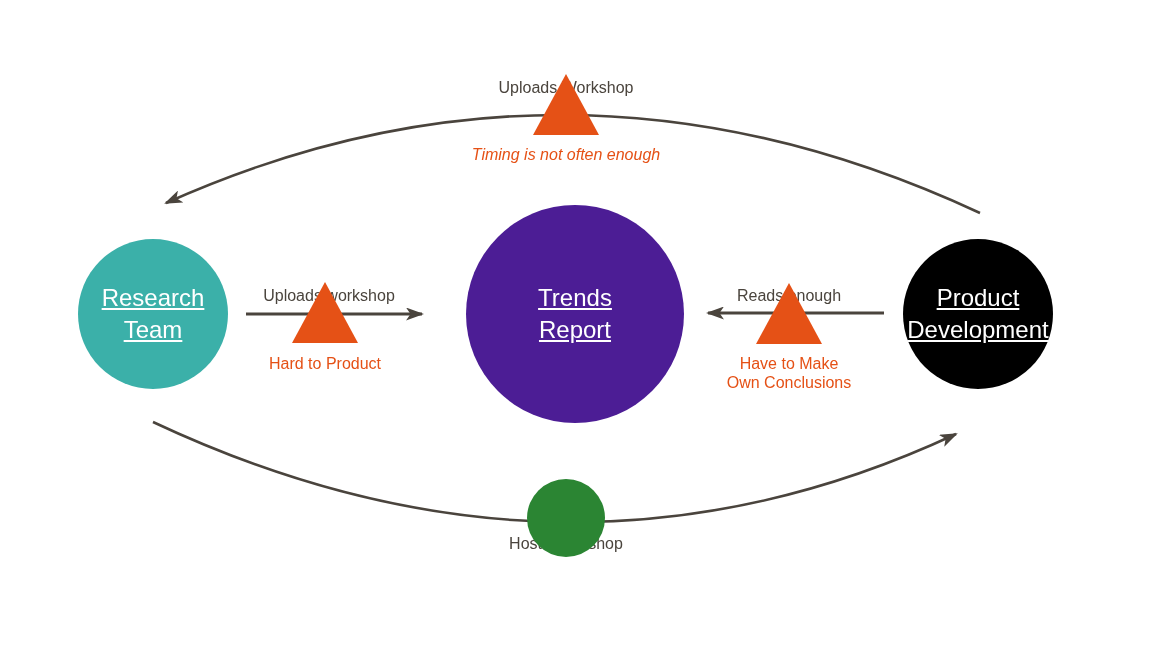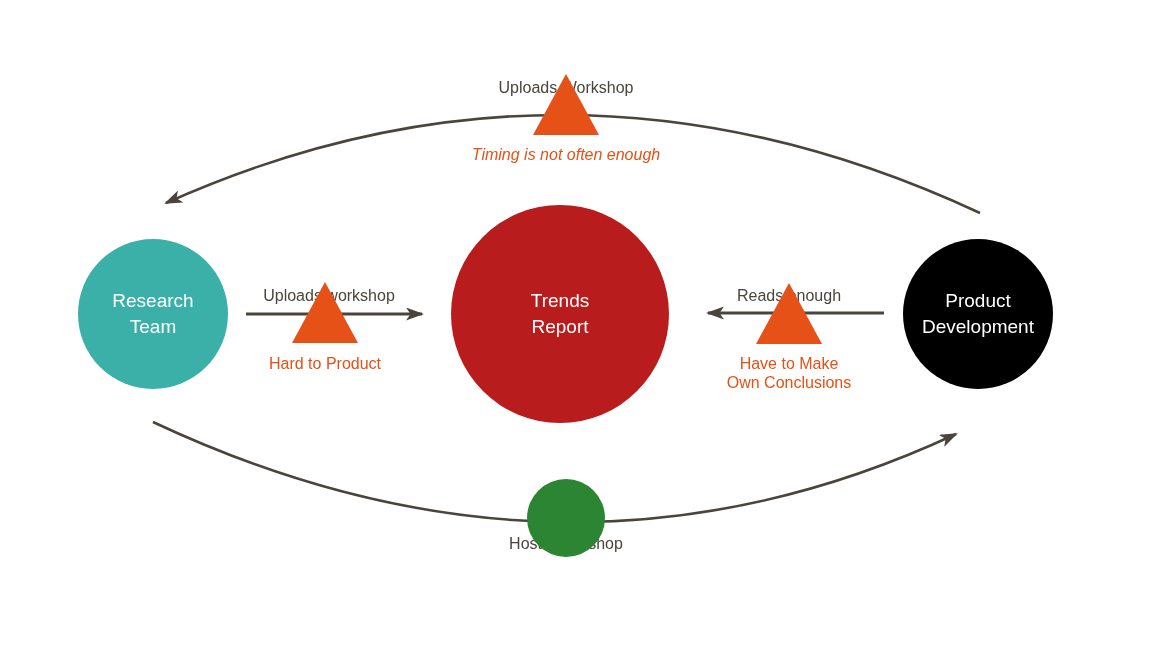--- a/index.html
+++ b/index.html
@@ -25,26 +25,27 @@
     position: absolute;
     border-radius: 50%;
     display: flex;
     align-items: center;
     justify-content: center;
     text-align: center;
     z-index: 2;
   }
   .node .node-label {
     color: #ffffff;
-    font-size: 19px;
+    font-size: 24px;
     line-height: 1.35;
     white-space: pre-line;
+    text-decoration: underline;
   }
   .node-research     { left: 78px;  top: 239px; width: 150px; height: 150px; background: #3BB0A9; }
-  .node-trends       { left: 451px; top: 205px; width: 218px; height: 218px; background: #b91c1c; }
+  .node-trends       { left: 466px; top: 205px; width: 218px; height: 218px; background: #4c1d95; }
   .node-product      { left: 903px; top: 239px; width: 150px; height: 150px; background: #000000; }
 
   .label {
     position: absolute;
     transform: translateX(-50%);
     font-size: 16px;
     line-height: 19px;
     text-align: center;
     white-space: pre-line;
     color: #4A443D;

